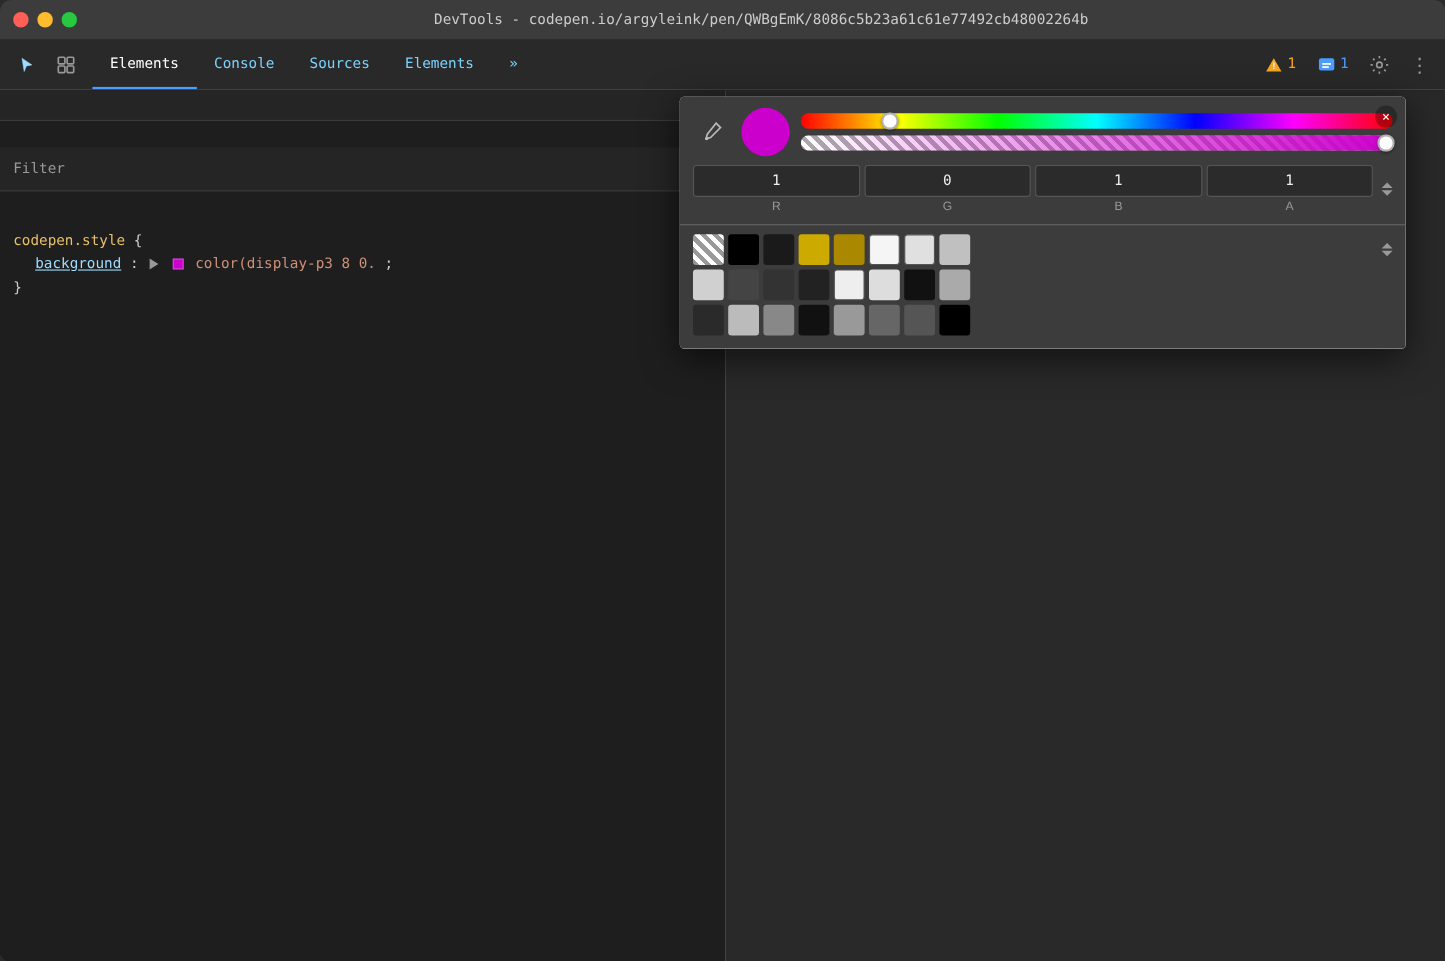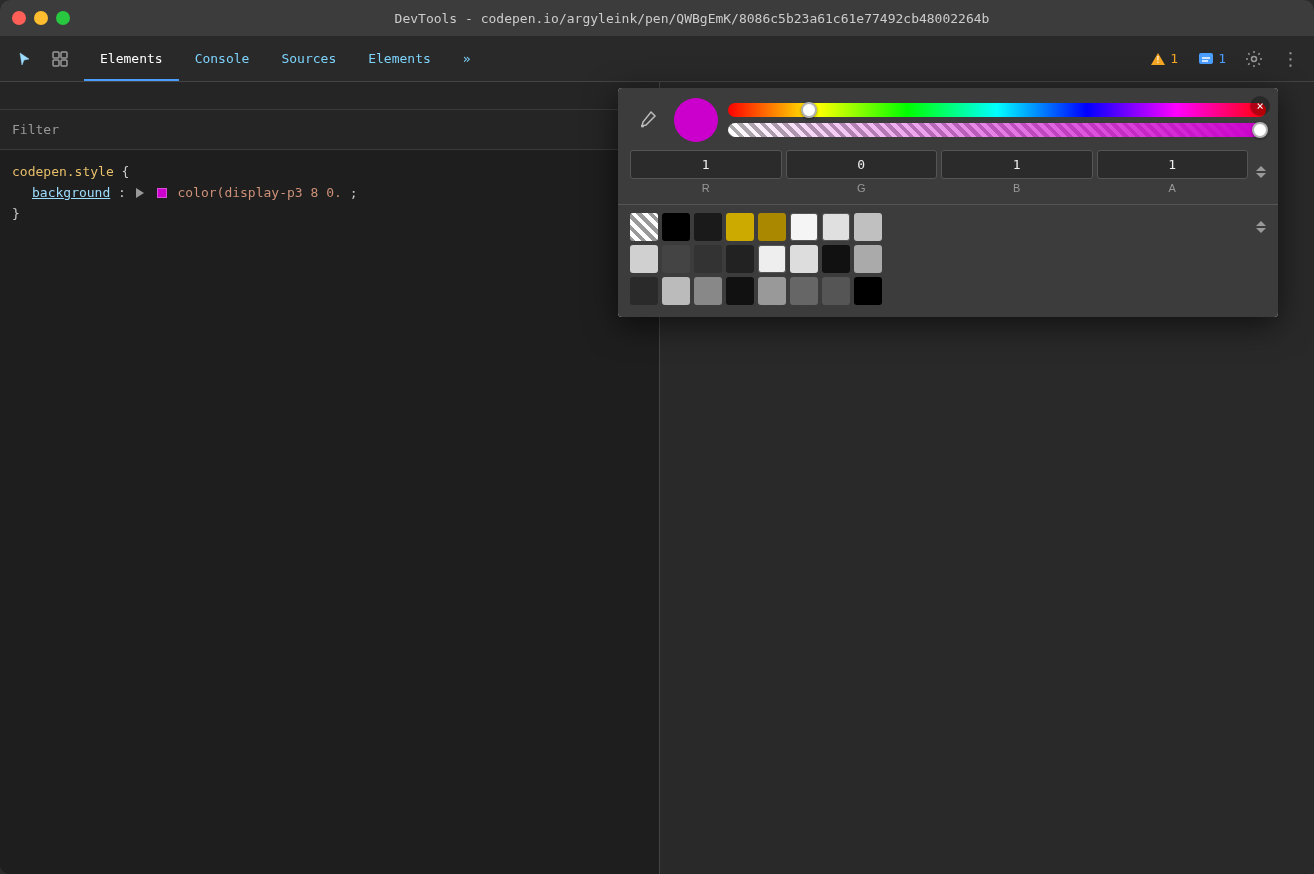--- a/index.html
+++ b/index.html
@@ -125,20 +125,21 @@
     }
 
     
     .left-panel {
       width: 660px;
       background: #1e1e1e;
       display: flex;
       flex-direction: column;
       border-right: 1px solid #444;
       flex-shrink: 0;
+      gap: 24px;
     }
 
     .breadcrumb-bar {
       height: 28px;
       background: #252525;
       border-bottom: 1px solid #3a3a3a;
       display: flex;
       align-items: center;
       padding: 0 8px;
     }

